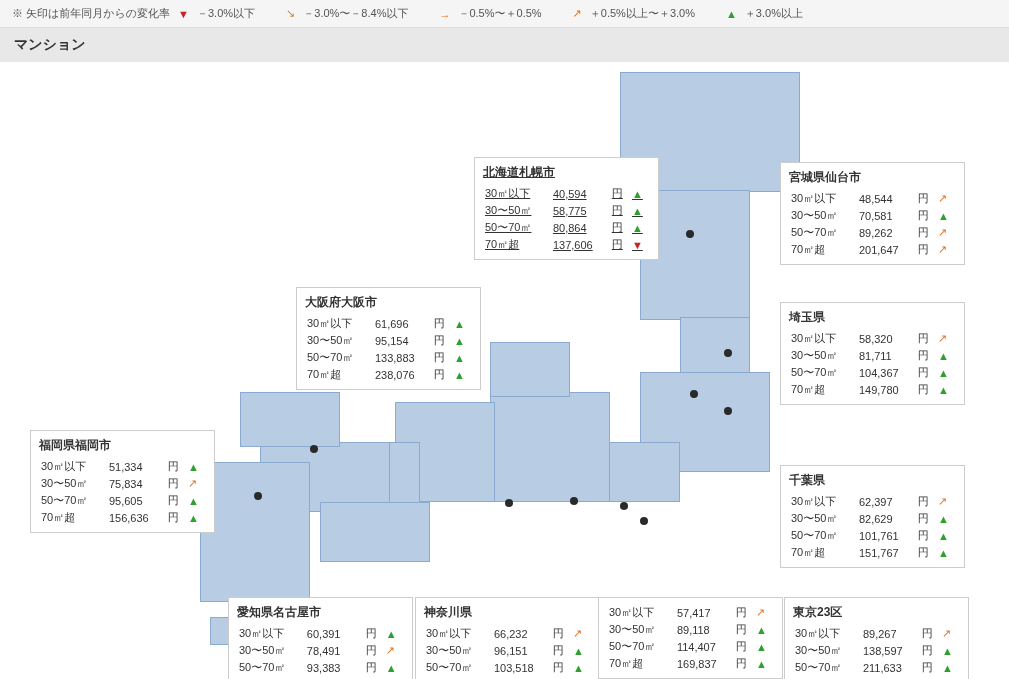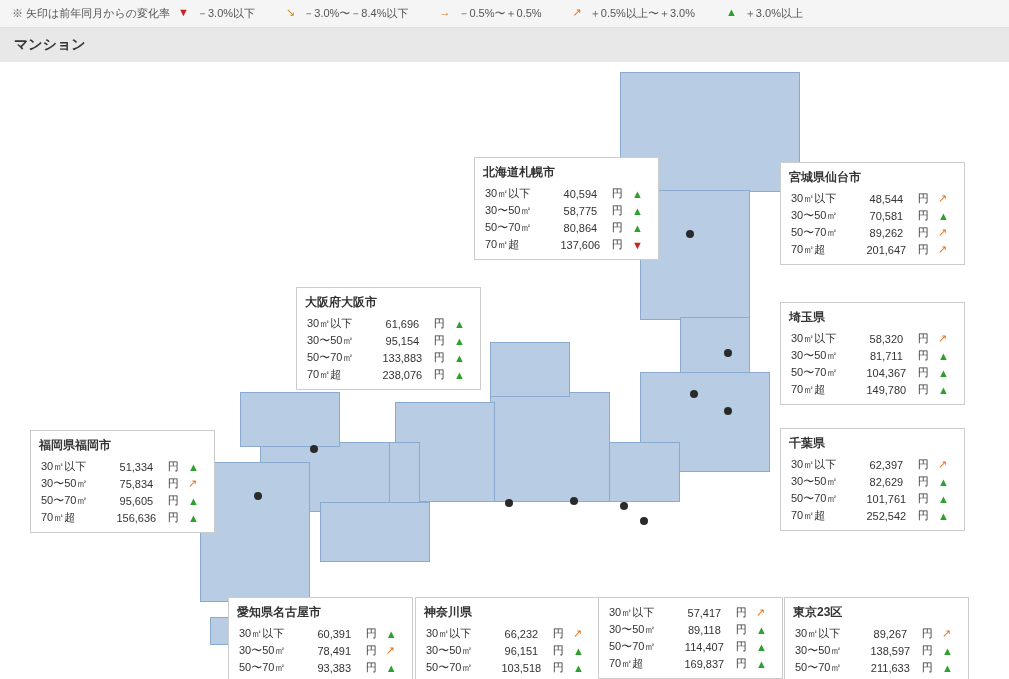--- a/index.html
+++ b/index.html
@@ -5,21 +5,21 @@
     * { box-sizing: border-box; margin: 0; padding: 0; }
     body { font-family: 'Meiryo', 'MS Gothic', sans-serif; font-size: 12px; background: #fff; color: #333; }
 
     .legend-bar {
       background: #f5f5f5;
       padding: 6px 12px;
       font-size: 11px;
       color: #555;
       border-bottom: 1px solid #ddd;
       display: flex;
-      align-items: flex-start;
+      align-items: center;
       gap: 4px;
       flex-wrap: wrap;
     }
     .legend-bar span { margin-right: 4px; }
 
     .section-title {
       background: #e8e8e8;
       padding: 8px 14px;
       font-size: 14px;
       font-weight: bold;
@@ -51,21 +51,21 @@
     }
     .info-box table {
       width: 100%;
       border-collapse: collapse;
     }
     .info-box td {
       padding: 1px 2px;
       white-space: nowrap;
     }
     .info-box td.value {
-      text-align: center;
+      text-align: left;
       padding-right: 2px;
     }
     .info-box td.unit {
       padding-left: 2px;
     }
 
     
     .map-tile {
       position: absolute;
       background: #b8cce4;
@@ -134,21 +134,21 @@
   <div class="map-dot" style="left:724px; top:287px;"></div>
   <div class="map-dot" style="left:690px; top:328px;"></div>
   <div class="map-dot" style="left:724px; top:345px;"></div>
   <div class="map-dot" style="left:505px; top:437px;"></div>
   <div class="map-dot" style="left:570px; top:435px;"></div>
   <div class="map-dot" style="left:620px; top:440px;"></div>
   <div class="map-dot" style="left:640px; top:455px;"></div>
   <div class="map-dot" style="left:310px; top:383px;"></div>
   <div class="map-dot" style="left:254px; top:430px;"></div>
 
-  <div class="info-box" style="left:474px; top:95px; min-width:185px;">
+  <div class="info-box" style="left:474px; top:95px; min-width:185px;text-decoration:underline;">
     <div class="city-name">北海道札幌市</div>
     <table>
       <tbody>
           <tr>
         <td>30㎡以下</td>
         <td class="value">40,594</td>
         <td class="unit">円</td>
         <td><span style="color:#2ea02e;">▲</span></td>
       </tr>
       <tr>
@@ -230,21 +230,21 @@
       <tr>
         <td>70㎡超</td>
         <td class="value">149,780</td>
         <td class="unit">円</td>
         <td><span style="color:#2ea02e;">▲</span></td>
       </tr>
     </tbody>
       </table>
   </div>
 
-  <div class="info-box" style="left:780px; top:366px; min-width:185px;">
+  <div class="info-box" style="left:780px; top:403px; min-width:185px;">
     <div class="city-name">千葉県</div>
     <table>
       <tbody>
           <tr>
         <td>30㎡以下</td>
         <td class="value">62,397</td>
         <td class="unit">円</td>
         <td><span style="color:#e07020;">↗</span></td>
       </tr>
       <tr>
@@ -254,21 +254,21 @@
         <td><span style="color:#2ea02e;">▲</span></td>
       </tr>
       <tr>
         <td>50〜70㎡</td>
         <td class="value">101,761</td>
         <td class="unit">円</td>
         <td><span style="color:#2ea02e;">▲</span></td>
       </tr>
       <tr>
         <td>70㎡超</td>
-        <td class="value">252,542</td>
+        <td class="value">151,767</td>
         <td class="unit">円</td>
         <td><span style="color:#2ea02e;">▲</span></td>
       </tr>
     </tbody>
       </table>
   </div>
 
   <div class="info-box" style="left:296px; top:225px; min-width:185px;">
     <div class="city-name">大阪府大阪市</div>
     <table>

